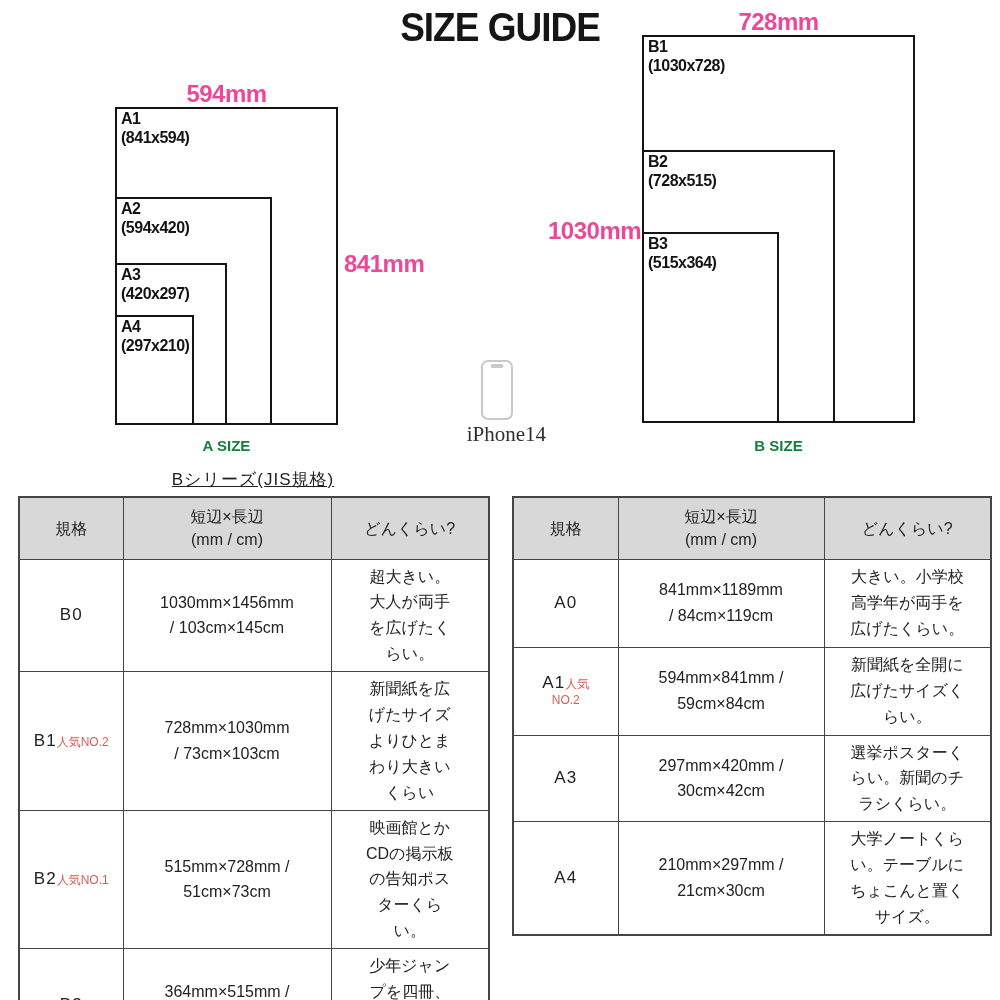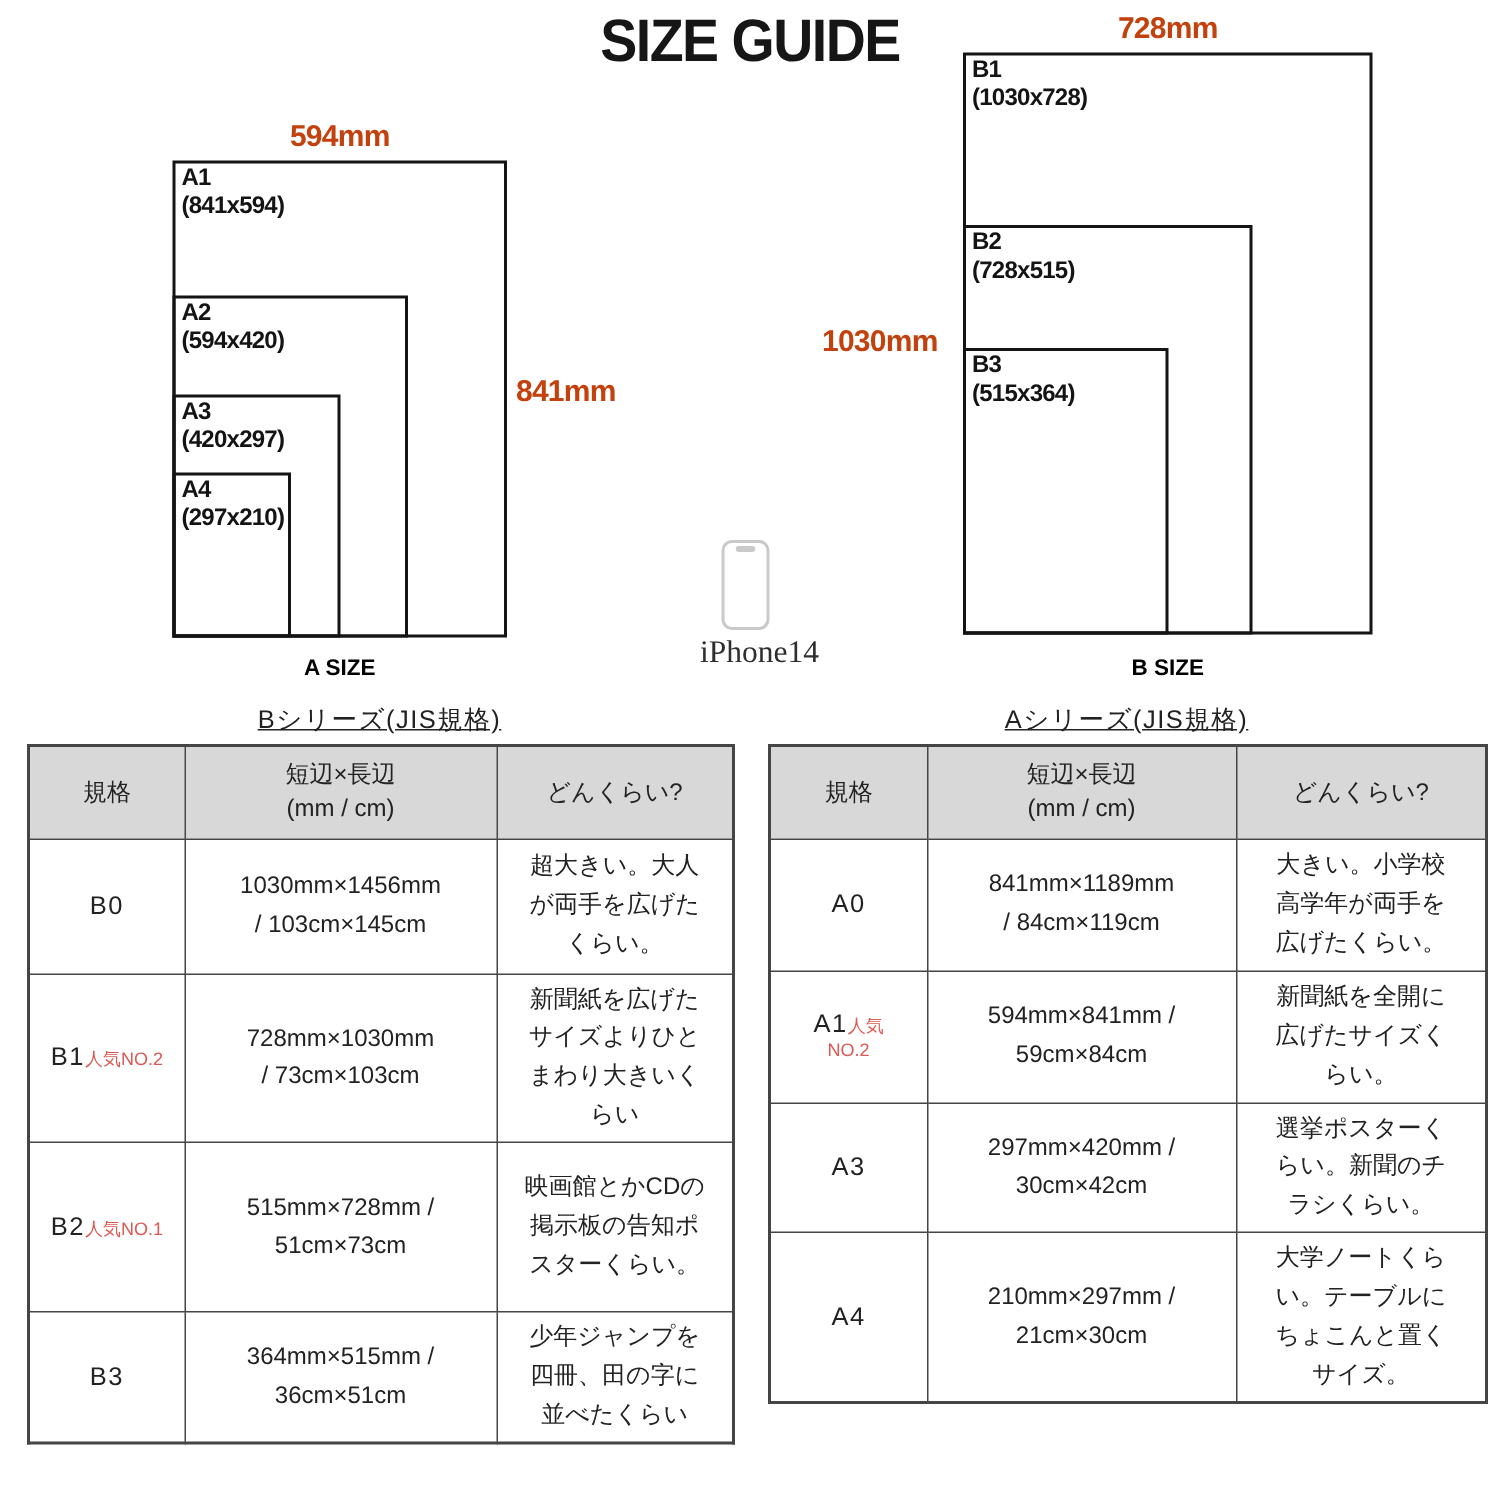--- a/index.html
+++ b/index.html
@@ -9,22 +9,22 @@
   }
   
   .page-title{
     position:absolute;left:0;top:5px;width:1000px;text-align:center;
     font-size:37px;font-weight:700;letter-spacing:-1px;color:#161616;
     transform:scaleY(1.08);transform-origin:top center;
   }
   
   .paper{position:absolute;border:2px solid #141414;box-sizing:border-box;background:transparent;}
   .rlabel{position:absolute;left:4px;top:1px;font-weight:700;font-size:16px;line-height:1.18;letter-spacing:-0.5px;white-space:nowrap;color:#141414;}
-  .dim{position:absolute;font-weight:700;font-size:20px;letter-spacing:-0.5px;color:#c2410c;}
-  .caption{position:absolute;font-weight:700;font-size:15px;letter-spacing:0px;color:#000000;text-align:center;}
+  .dim{position:absolute;font-weight:700;font-size:24px;letter-spacing:-0.5px;color:#ec4899;}
+  .caption{position:absolute;font-weight:700;font-size:15px;letter-spacing:0px;color:#15803d;text-align:center;}
   
   .a1{left:115px;top:107px;width:223px;height:318px;}
   .a2{left:115px;top:197px;width:157px;height:228px;}
   .a3{left:115px;top:263px;width:112px;height:162px;}
   .a4{left:115px;top:315px;width:79px;height:110px;}
   .a-top{left:115px;top:80px;width:223px;text-align:center;}
   .a-side{left:344px;top:250px;}
   .a-cap{left:115px;top:437px;width:223px;}
   
   .b1{left:642px;top:35px;width:273px;height:388px;}
@@ -41,21 +41,21 @@
   .tbl-title{position:absolute;font-size:17px;color:#222;text-align:center;letter-spacing:1px;text-decoration:underline;}
   .bt-title{left:18px;top:468px;width:470px;}
   .at-title{left:512px;top:468px;width:478px;}
   table.sizes{position:absolute;border-collapse:collapse;table-layout:fixed;background:#fff;
     font-size:16px;color:#222;border:2.5px solid #454545;}
   table.sizes td,table.sizes th{border:1.5px solid #454545;text-align:center;vertical-align:middle;font-weight:400;padding:2px 6px;box-sizing:border-box;}
   table.sizes th{background:#d8d8d8;line-height:1.45;}
   .b-table{left:18px;top:496px;width:470px;}
   .a-table{left:512px;top:496px;width:478px;}
   .size-cell{white-space:pre-line;line-height:1.6;}
-  .desc-cell{line-height:1.62;padding:4px 17px !important;}
+  .desc-cell{line-height:1.62;padding:4px 33px !important;}
   .a-table .desc-cell{padding:4px 20px !important;}
   .code{font-size:17px;letter-spacing:1px;}
   .badge{color:#dd5a54;font-size:12px;font-weight:400;}
   .badge-line2{display:block;color:#dd5a54;font-size:12px;line-height:1.3;}
   
   .bt-h{height:62px;} .bt-r0{height:90px;} .bt-r1{height:110px;} .bt-r2{height:113px;} .bt-r3{height:78px;}
   .at-h{height:62px;} .at-r0{height:88px;} .at-r1{height:88px;} .at-r2{height:64px;} .at-r3{height:78px;} .at-r4{height:110px;}
 </style>
 </head>
 <body>
@@ -159,21 +159,20 @@
     </tr>
     <tr class="bt-r3">
       <td><span class="code">B3</span><span class="badge"></span></td>
       <td class="size-cell">364mm×515mm /
 36cm×51cm</td>
       <td class="desc-cell">少年ジャンプを四冊、田の字に並べたくらい</td>
     </tr>
   </tbody>
     </table>
 
-  <div class="tbl-title at-title">Aシリーズ(JIS規格)</div>
   <table class="sizes a-table">
     <colgroup>
         <col style="width:105px">
         <col style="width:206px">
         <col style="width:167px">
       </colgroup>
     <tbody>
         <tr class="at-h">
       <th>規格</th>
       <th>

